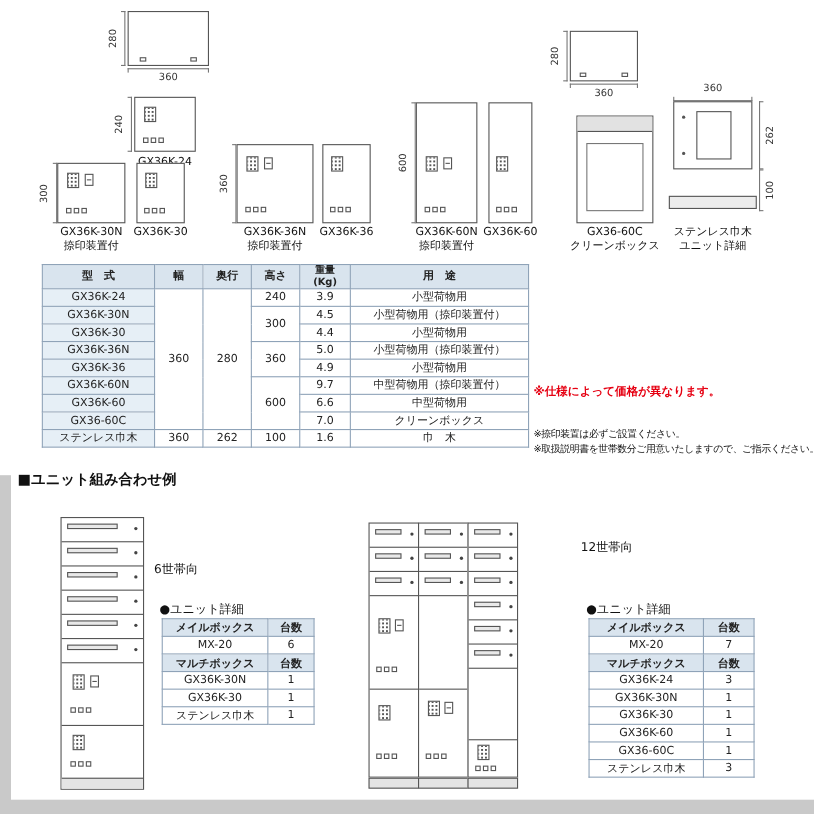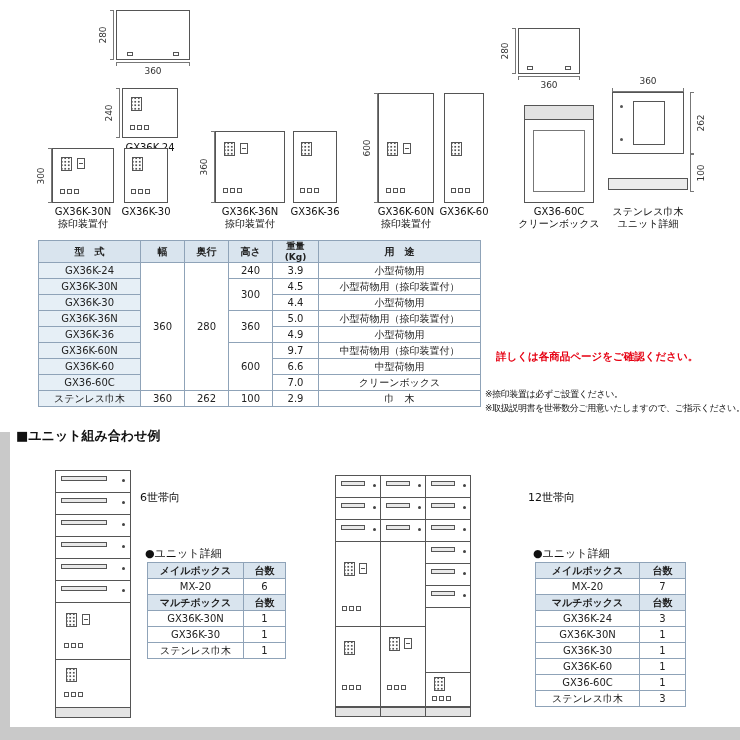--- a/index.html
+++ b/index.html
@@ -308,28 +308,28 @@
   <tr>
     <td class="model">GX36-60C</td>
     <td>7.0</td>
     <td>クリーンボックス</td>
   </tr>
   <tr>
     <td class="model">ステンレス巾木</td>
     <td>360</td>
     <td>262</td>
     <td>100</td>
-    <td>2.9</td>
+    <td>1.6</td>
     <td>巾　木</td>
   </tr>
 </tbody>
   </table>
 
 <div class="note-red">
-  <div class="ind">詳しくは各商品ページをご確認ください。</div>
+  <div>※仕様によって価格が異なります。</div>
 </div>
 <div class="note-black" style="top:388px"><span>※捺印装置は必ずご設置ください。</span></div>
 <div class="note-black" style="top:402px"><span>※取扱説明書を世帯数分ご用意いたしますので、ご指示ください。</span></div>
 
 <div class="gray" style="left:0;top:432px;width:10px;height:308px"></div>
 <div class="gray" style="left:0;top:727px;width:740px;height:13px"></div>
 <div class="sect">■ユニット組み合わせ例</div>
 
 <div class="cab" style="left:55px;top:470px;width:76px;height:248px">
   <div class="mslot" style="height:22px">
@@ -368,21 +368,21 @@
   <div class="comp" style="height:48px;border-top:1px solid #555">
     <div class="kp" style="left:10px;top:8px"></div>
     <div class="leds" style="left:8px;top:32px">
         <i></i>
         <i></i>
         <i></i>
       </div>
   </div>
   <div class="cbase"></div>
 </div>
-<div class="glabel" style="left:140px;top:490px">6世帯向</div>
+<div class="glabel" style="left:140px;top:510px">6世帯向</div>
 
 <div class="dtitle" style="left:145px;top:546px">●ユニット詳細</div>
 <table class="dtable" style="left:147px;top:562px">
   <colgroup>
       <col style="width:96px">
       <col style="width:42px">
     </colgroup>
   <tbody>
       <tr class="hdr">
         <td>メイルボックス</td>

